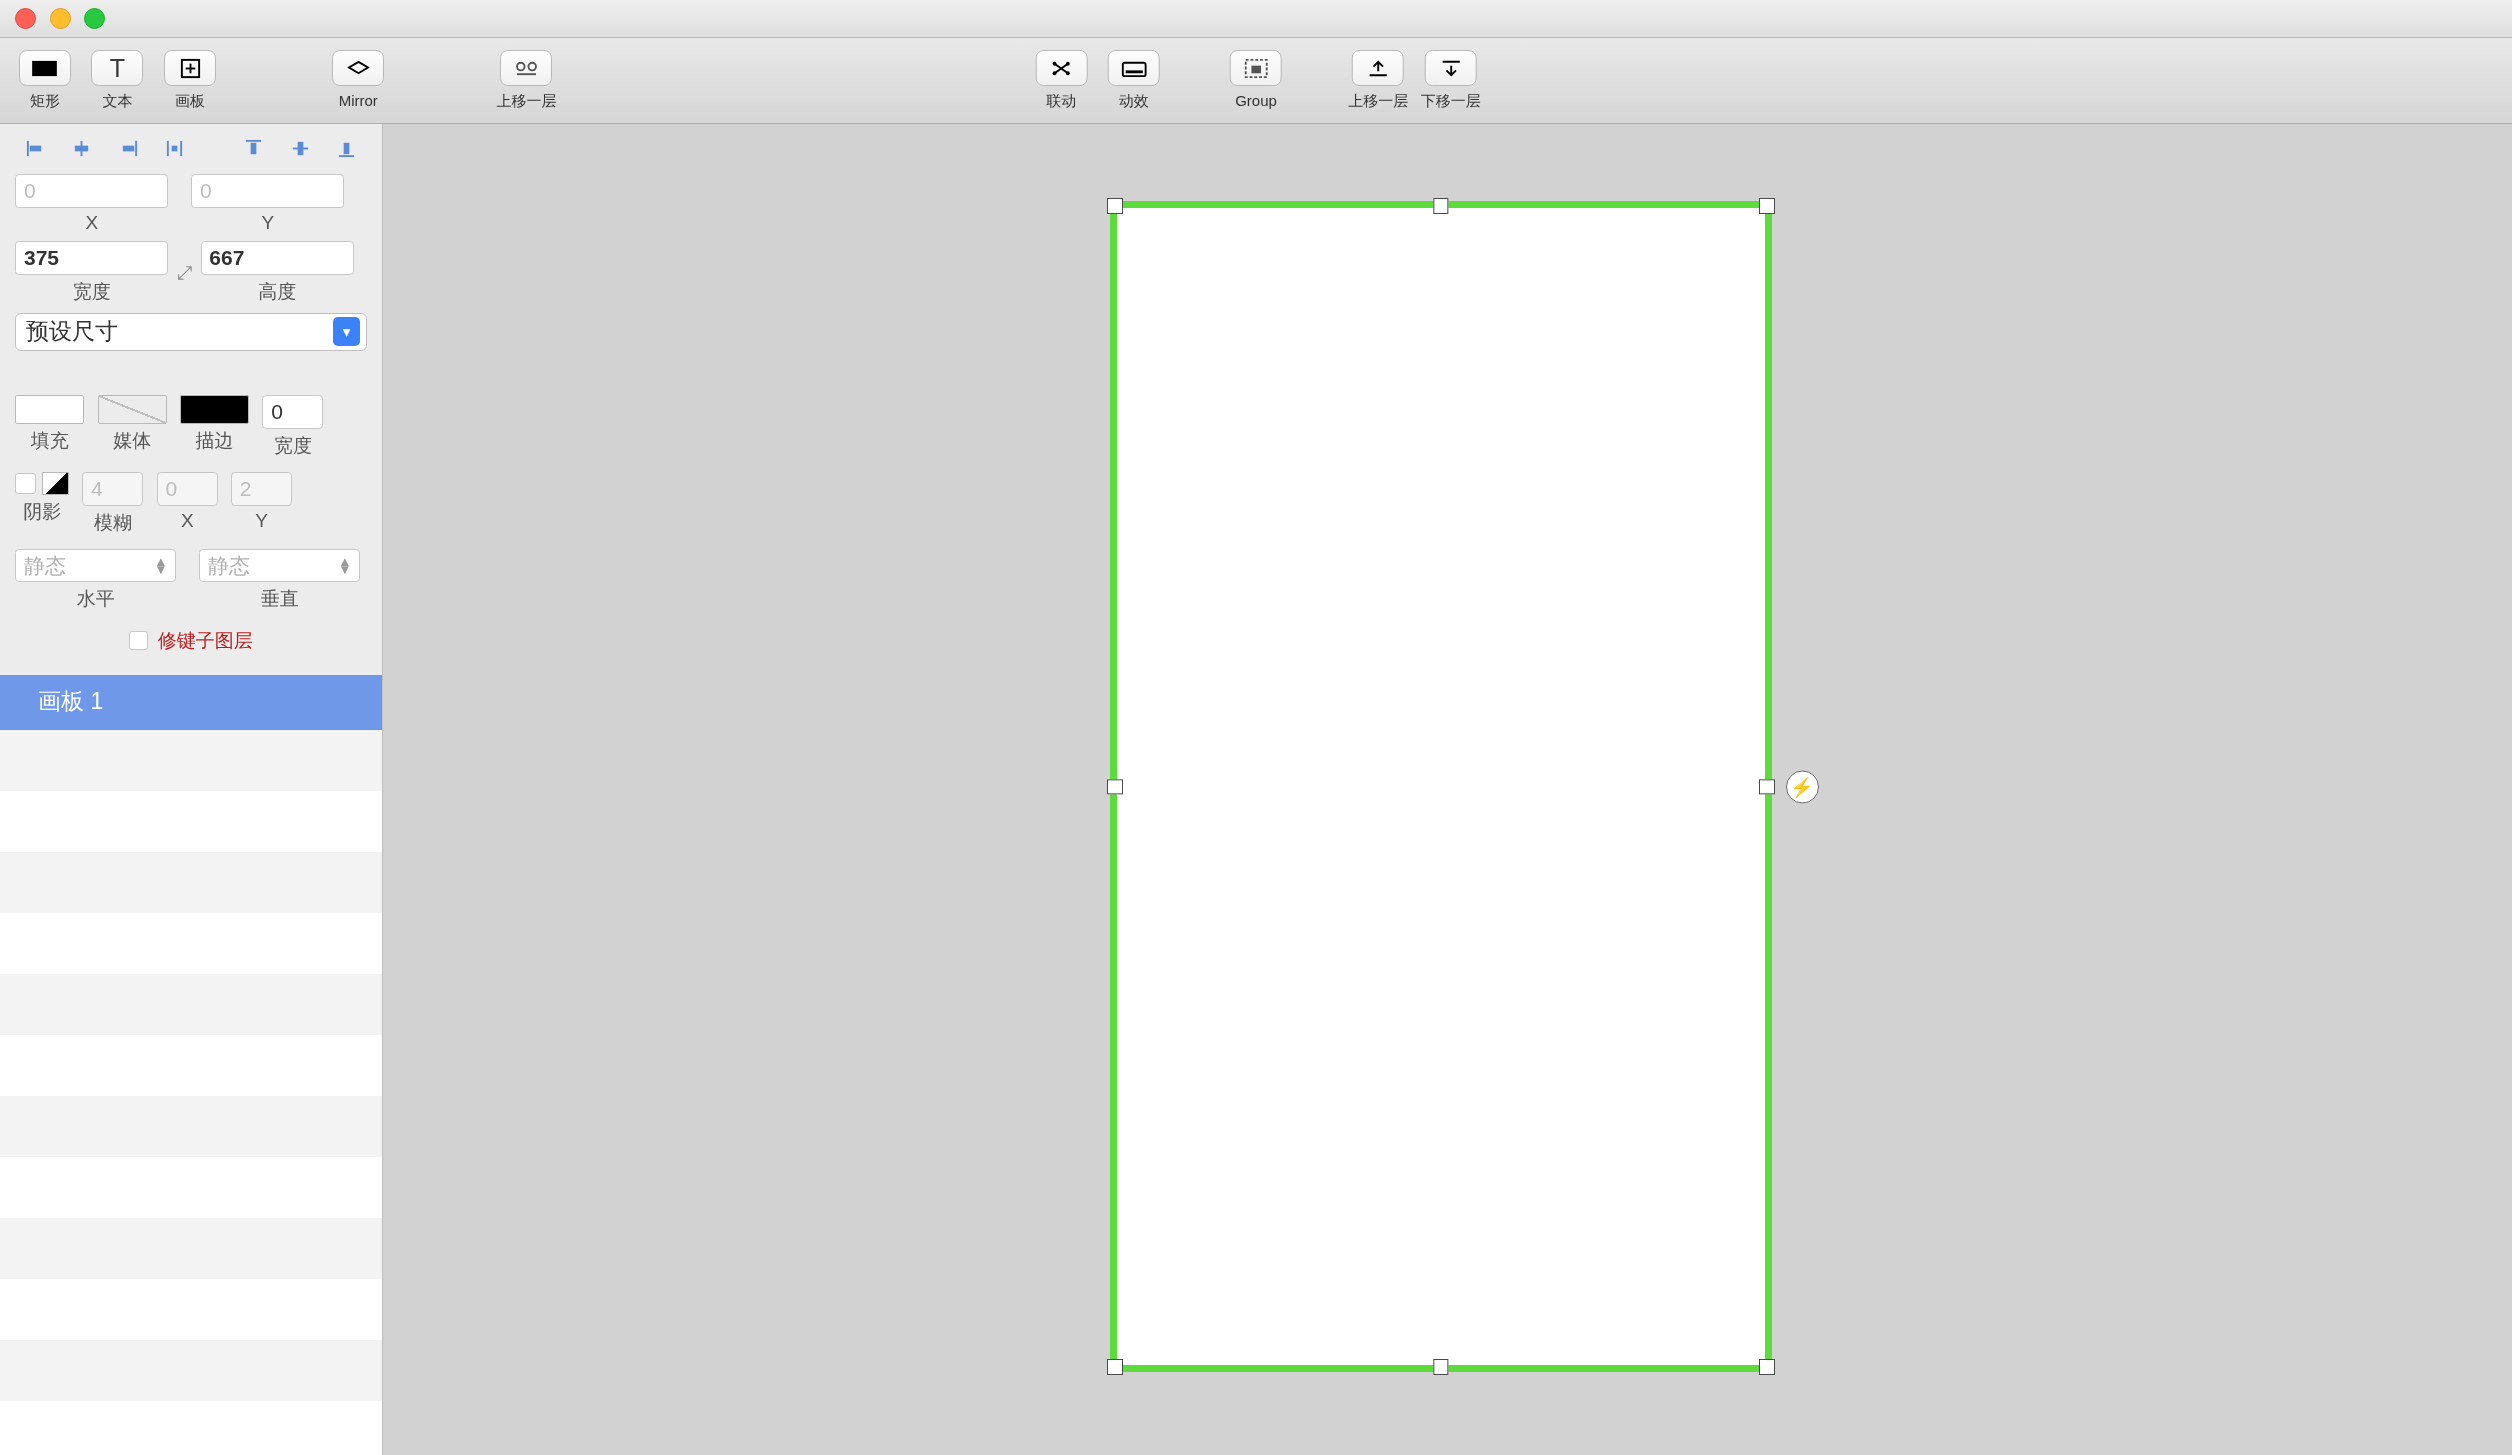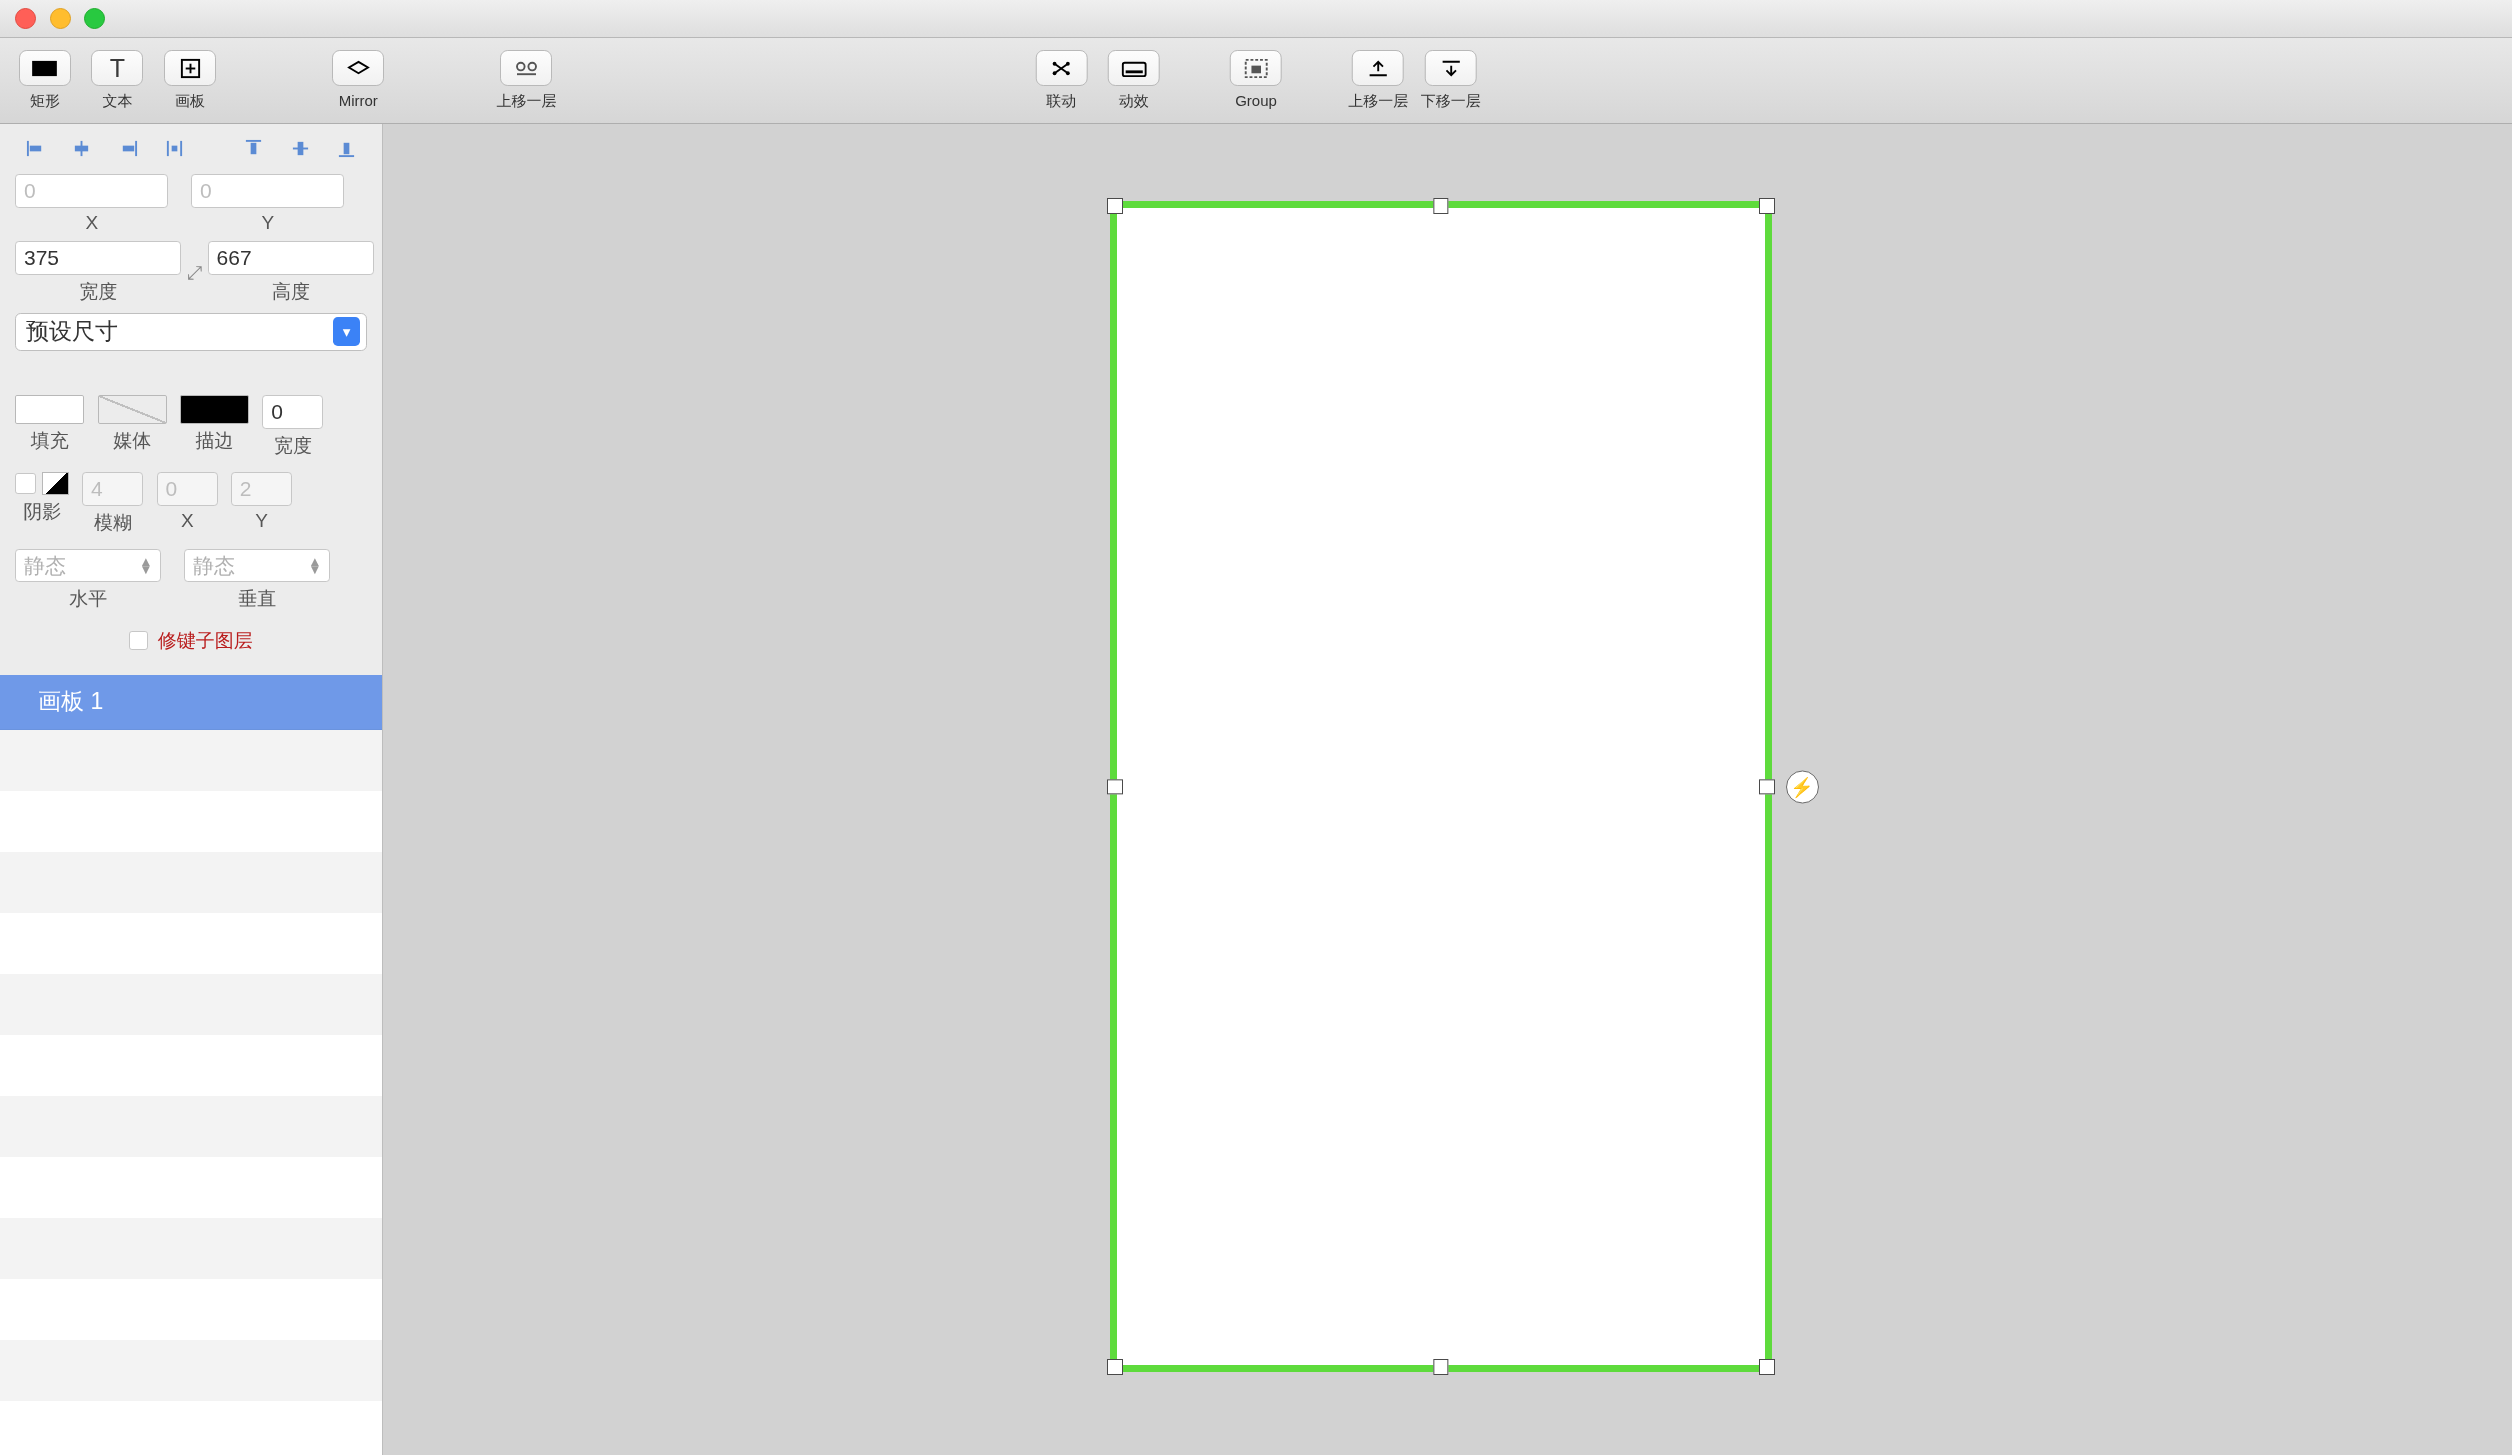--- a/index.html
+++ b/index.html
@@ -77,21 +77,21 @@
   border-radius: 3.8px;
   background: #fff;
   font-size: 21px;
   padding: 0 7.7px;
   color: #333;
 }
 input[type=text]::placeholder { color: #bdbdbd; }
 input[type=text].disabled { background: #f5f5f5; color: #bdbdbd; }
 
 .xy-row .col input { width: 153px; }
-.wh-row .col input { width: 166px; }
+.wh-row .col input { width: 153px; font-weight: bold; }
 .lock-ic { width: 21px; display:flex; align-items:center; justify-content:center; color:#888; font-size:19px; }
 
 .preset-select {
   width: 100%; height: 38px;
   background: #fff;
   border: 1px solid #bfbfbf;
   border-radius: 5.7px;
   display: flex; align-items: center; justify-content: space-between;
   padding: 0 5.7px 0 9.6px;
   font-size: 23px; color: #333;
@@ -117,21 +117,21 @@
 
 .mini-input { width: 61px !important; }
 
 .shadow-chk { width: 21px; height: 21px; border:1px solid #c7c7c7; background:#fff; border-radius:2.9px; }
 .shadow-sw {
   width: 27px; height: 23px; border:1px solid #b8b8b8;
   background: linear-gradient(135deg, #fff 50%, #000 50%);
 }
 
 .sel {
-  width: 146px; height: 33px;
+  width: 161px; height: 33px;
   border: 1px solid #c7c7c7; border-radius: 3.8px;
   background: #fff;
   display:flex; align-items:center; justify-content:space-between;
   padding: 0 7.7px; font-size: 21px; color: #b0b0b0;
 }
 .sel .ud { color:#9a9a9a; font-size:13.4px; line-height:7.7px; display:flex;flex-direction:column; }
 
 .clip-row { display:flex; align-items:center; justify-content:center; gap:9.6px; padding: 7.7px 0; }
 .chk { width: 19px; height: 19px; border:1px solid #c7c7c7; background:#fff; border-radius:2.9px; }
 

